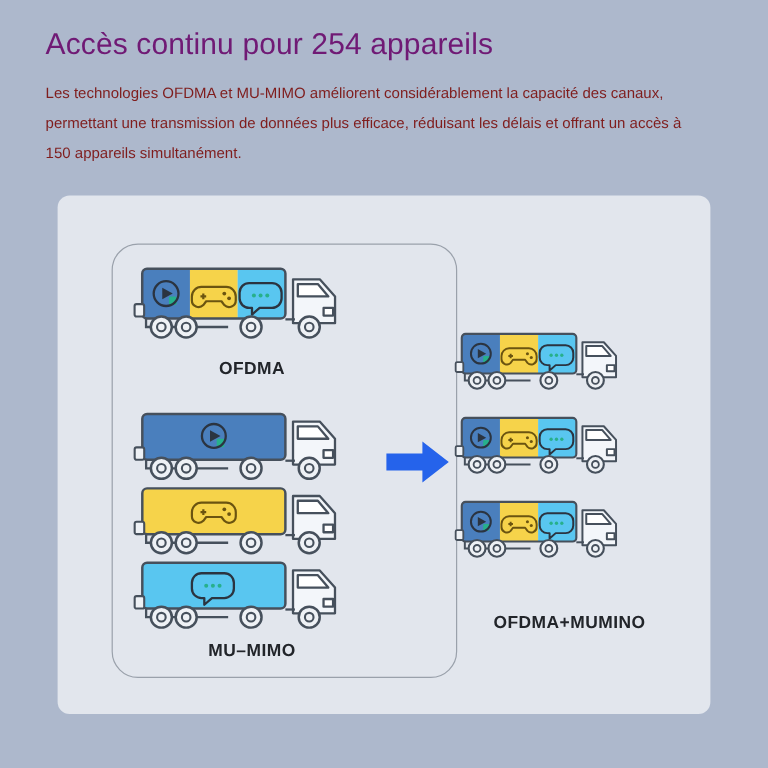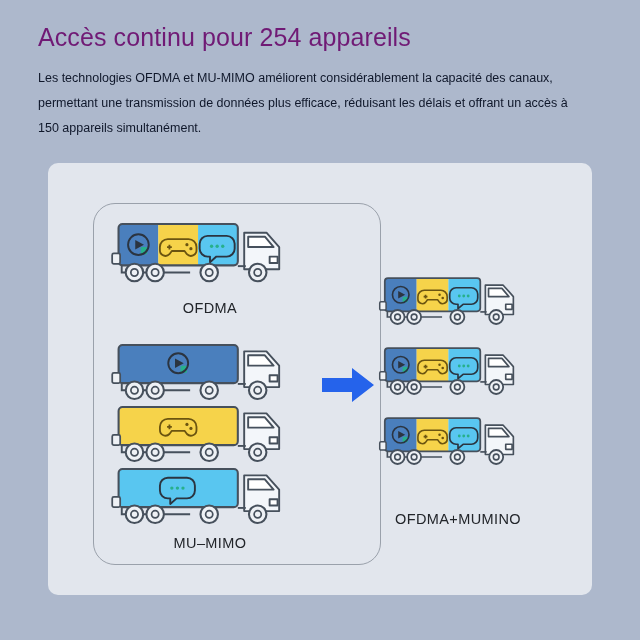--- a/index.html
+++ b/index.html
@@ -27,21 +27,21 @@
     font-weight: 400;
     color: #701a75;
     letter-spacing: 0.1px;
     margin: 0;
     line-height: 34px;
   }
   #subtitle {
     margin: 12px 0 0 0;
     font-size: 12.5px;
     line-height: 25px;
-    color: #0f172a;
+    color: #7f1d1d;
     width: 552px;
   }
 
   
   #illustration-panel {
     position: absolute;
     left: 48px;
     top: 163px;
     width: 544px;
     height: 432px;
@@ -65,20 +65,21 @@
   .truck-slot {
     position: absolute;
   }
   .label {
     position: absolute;
     font-size: 14.5px;
     color: #22252a;
     text-align: center;
     white-space: nowrap;
     letter-spacing: 0.4px;
+    font-weight: bold;
   }
 
   
   #flow-arrow {
     position: absolute;
     left: 272px;
     top: 202px;
     width: 56px;
     height: 40px;
   }
@@ -392,15 +393,15 @@
         <circle cx="56" cy="66" r="11" fill="#eef1f5" stroke="#46505c" stroke-width="2.8"></circle>
         <circle cx="56" cy="66" r="4.5" fill="#eef1f5" stroke="#46505c" stroke-width="2.4"></circle>
         <circle cx="124" cy="66" r="11" fill="#eef1f5" stroke="#46505c" stroke-width="2.8"></circle>
         <circle cx="124" cy="66" r="4.5" fill="#eef1f5" stroke="#46505c" stroke-width="2.4"></circle>
         <circle cx="185" cy="66" r="11" fill="#eef1f5" stroke="#46505c" stroke-width="2.8"></circle>
         <circle cx="185" cy="66" r="4.5" fill="#eef1f5" stroke="#46505c" stroke-width="2.4"></circle>
       </g>
     </svg>
   </div>
 
-  <div class="label" style="left:330px; top:348px; width:160px;">OFDMA+MUMINO</div>
+  <div class="label" style="left:330px; top:348px; width:160px;text-align:right;">OFDMA+MUMINO</div>
 
 </div>
 
 </body></html>

